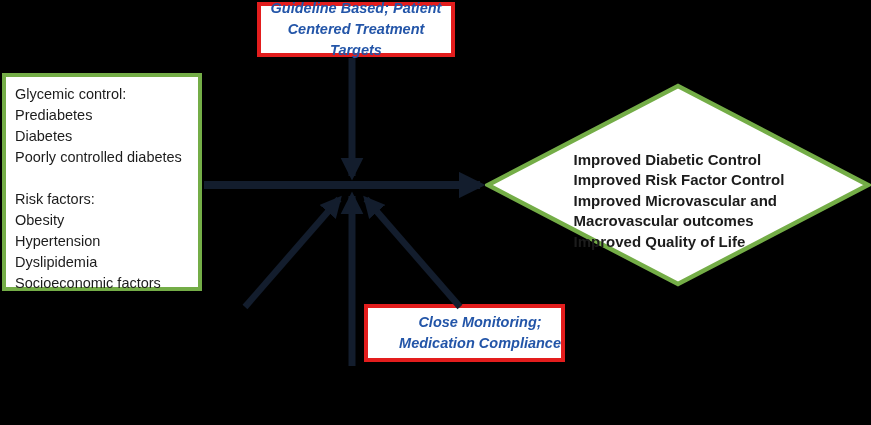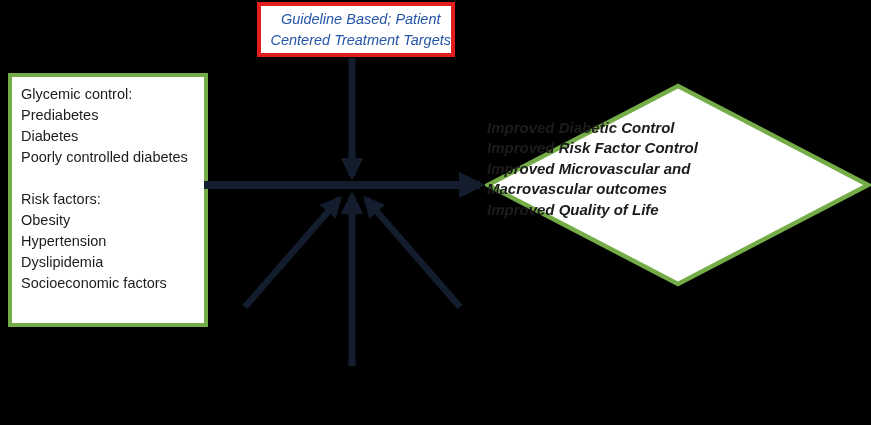--- a/index.html
+++ b/index.html
@@ -29,20 +29,21 @@
   .node {
     position: absolute;
     background: var(--box-fill);
   }
   .red-node {
     border: 4px solid var(--red-border);
     display: flex;
     align-items: center;
     justify-content: flex-end;
     text-align: center;
+    font-weight: bold;
   }
   .red-node .txt {
     color: var(--blue-text);
     font-style: italic;
     font-size: 14.5px;
     line-height: 21px;
     white-space: pre-line;
   }
   .green-node {
     border: 4px solid var(--green-border);
@@ -57,24 +58,23 @@
 
   
   .diamond-svg { left: 485px; top: 83px; width: 386px; height: 206px; }
   .diamond-poly {
     fill: var(--box-fill);
     stroke: var(--green-border);
     stroke-width: 4.5;
     stroke-miterlimit: 12;
   }
   .diamond-label {
-    left: 487px; top: 68px; width: 384px; height: 202px;
-    display: flex; align-items: center; justify-content: flex-start;
+    left: 487px; top: 100px; width: 384px; height: 202px;
+    display: flex; align-items: center; justify-content: center;
     pointer-events: none;
-    font-style: italic;
   }
   .diamond-label .txt {
     color: var(--dark-text);
     font-weight: bold;
     font-size: 15px;
     line-height: 20.5px;
     white-space: pre-line;
     text-align: left;
   }
 
@@ -98,39 +98,43 @@
     <polygon class="diamond-poly" points="3,102 193,3 383,102 193,201"></polygon>
   </svg>
   <div class="abs diamond-label">
     <div class="txt">Improved Diabetic Control
 Improved Risk Factor Control
 Improved Microvascular and
 Macrovascular outcomes
 Improved Quality of Life</div>
   </div>
 
-  <div class="node green-node" style="left:8px; top:73px; width:200px; height:254px;">
+  <div class="node green-node" style="left:2px; top:73px; width:200px; height:218px;">
     <div class="txt">Glycemic control:
 Prediabetes
 Diabetes
 Poorly controlled diabetes
 
 Risk factors:
 Obesity
 Hypertension
 Dyslipidemia
 Socioeconomic factors</div>
   </div>
 
   <div class="node red-node" style="left:257px; top:2px; width:198px; height:55px;">
     <div class="txt">Guideline Based; Patient
 Centered Treatment Targets</div>
   </div>
 
 
+  <div class="node red-node" style="left:364px; top:304px; width:201px; height:58px;">
+    <div class="txt">Close Monitoring;
+Medication Compliance</div>
+  </div>
 
 
   <svg class="arrows" viewBox="0 0 871 425" aria-hidden="true">
     <defs>
       <marker id="ah" viewBox="0 0 10 10" refX="8" refY="5" markerWidth="3.3" markerHeight="3.3" orient="auto-start-reverse" markerUnits="strokeWidth">
         <path class="arrow-head" d="M0,0 L10,5 L0,10 z"></path>
       </marker>
     </defs>
     <line class="arrow-line" x1="352" y1="58" x2="352" y2="176" stroke-width="7" marker-end="url(#ah)"></line>
     <line class="arrow-line" x1="204" y1="185" x2="480" y2="185" stroke-width="8" marker-end="url(#ah)"></line>

